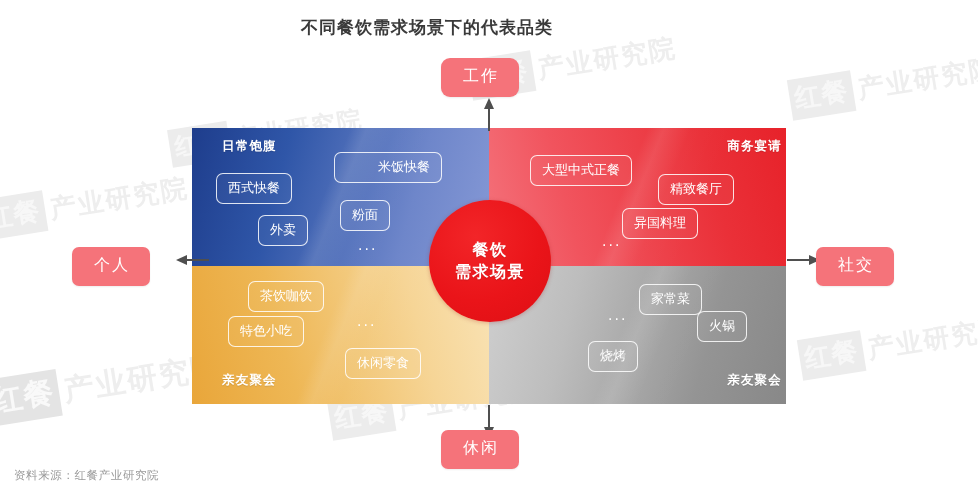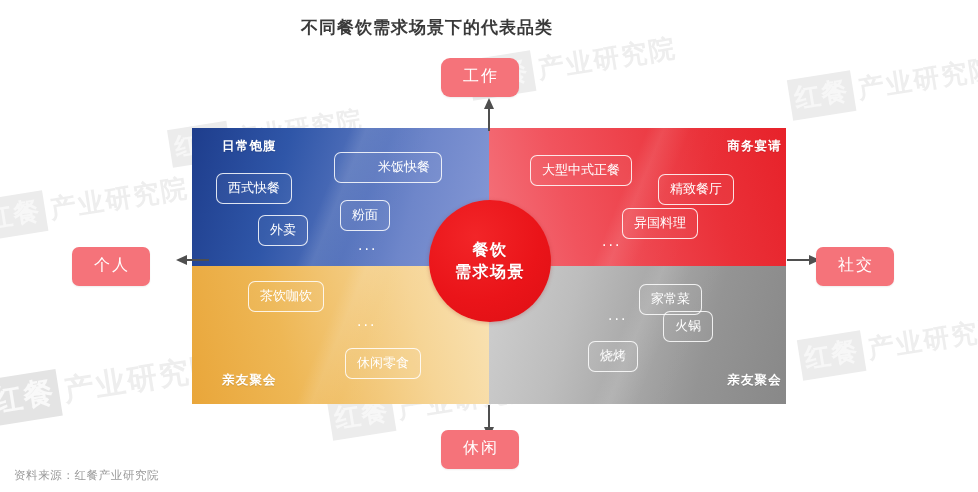--- a/index.html
+++ b/index.html
@@ -204,25 +204,26 @@
   <div class="pill" style="left:340px; top:200px;">粉面</div>
   <div class="pill" style="left:258px; top:215px;">外卖</div>
   <div class="dots" style="left:358px; top:237px;">...</div>
 
   <div class="pill" style="left:530px; top:155px;">大型中式正餐</div>
   <div class="pill" style="left:658px; top:174px;">精致餐厅</div>
   <div class="pill" style="left:622px; top:208px;">异国料理</div>
   <div class="dots" style="left:602px; top:233px;">...</div>
 
   <div class="pill" style="left:248px; top:281px;">茶饮咖饮</div>
+  <div class="pill" style="left:228px; top:316px;">特色小吃</div>
   <div class="pill" style="left:297px; top:348px;margin-left:48px;">休闲零食</div>
   <div class="dots" style="left:357px; top:313px;">...</div>
 
   <div class="pill" style="left:639px; top:276px;margin-top:8px;">家常菜</div>
-  <div class="pill" style="left:663px; top:311px;">火锅</div>
+  <div class="pill" style="left:697px; top:311px;">火锅</div>
   <div class="pill" style="left:588px; top:341px;">烧烤</div>
   <div class="dots" style="left:608px; top:307px;">...</div>
 
   <div id="center">
     <span>餐饮</span>
     <span>需求场景</span>
   </div>
 
   <svg class="arrow" id="arrow-up" width="12" height="34" viewBox="0 0 12 34">
     <line x1="6" y1="33" x2="6" y2="8" stroke="#4f4f4f" stroke-width="2"></line>

